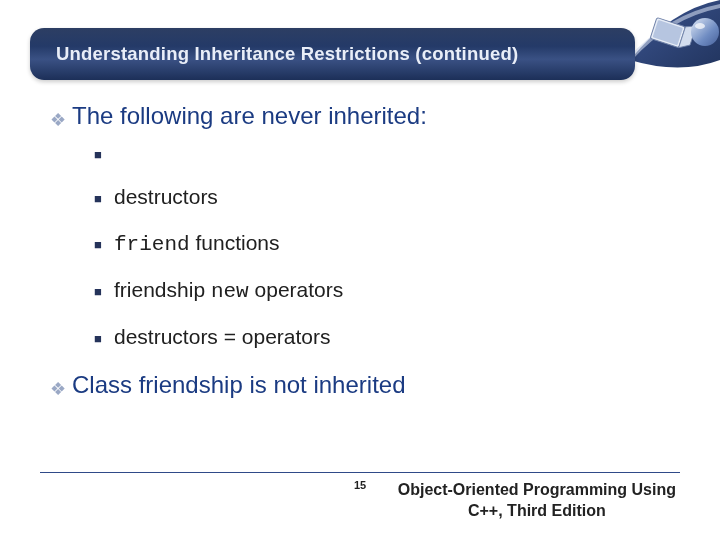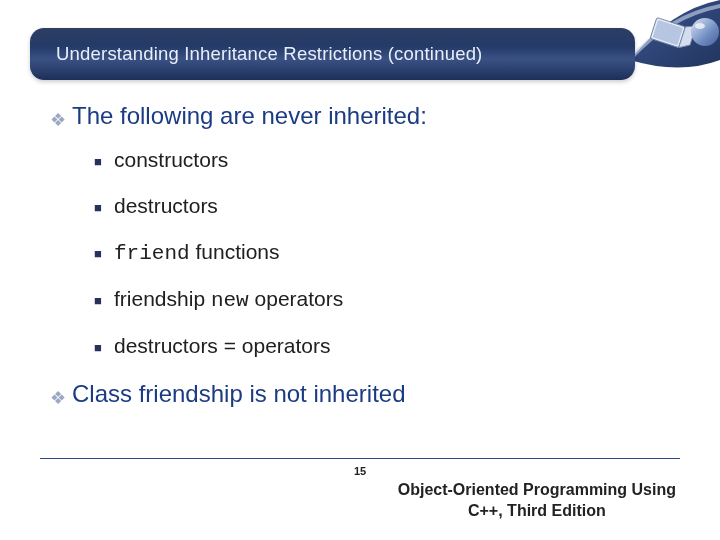--- a/index.html
+++ b/index.html
@@ -25,21 +25,21 @@
     background: linear-gradient(to bottom, #2d3e63 0%, #243a68 35%, #3a5184 60%, #1c2f58 100%);
     border-radius: 14px;
     display: flex;
     align-items: center;
     padding-left: 26px;
     box-shadow: 0 2px 4px rgba(0,0,0,0.2);
   }
   .title-text {
     color: #e9eef8;
     font-size: 18.5px;
-    font-weight: 400;
+    font-weight: 700;
     letter-spacing: 0.2px;
     text-align: center;
   }
   .corner-logo {
     position: absolute;
     top: 0;
     right: 0;
     width: 110px;
     height: 80px;
   }
@@ -83,21 +83,21 @@
   }
   .mono {
     font-family: Liberation Mono, monospace;
   }
   .footer {
     position: absolute;
     bottom: 18px;
     left: 40px;
     right: 40px;
     border-top: 1px solid #2f4a88;
-    padding-top: 20px;
+    padding-top: 6px;
     display: flex;
     align-items: flex-start;
   }
   .page-num {
     position: absolute;
     left: 50%;
     transform: translateX(-50%);
     top: 6px;
     font-size: 11px;
     font-weight: bold;
@@ -149,21 +149,20 @@
 
   <div class="content">
 
     <div class="l1">
       <span class="bullet">❖</span>
       <span>The following are never inherited:</span>
     </div>
 
     <div class="l2">
       <span class="bullet">■</span>
-      <span>constructors</span>
     </div>
 
     <div class="l2">
       <span class="bullet">■</span>
       <span>destructors</span>
     </div>
 
     <div class="l2">
       <span class="bullet">■</span>
       <span><span class="mono">friend</span><span> functions</span></span>

